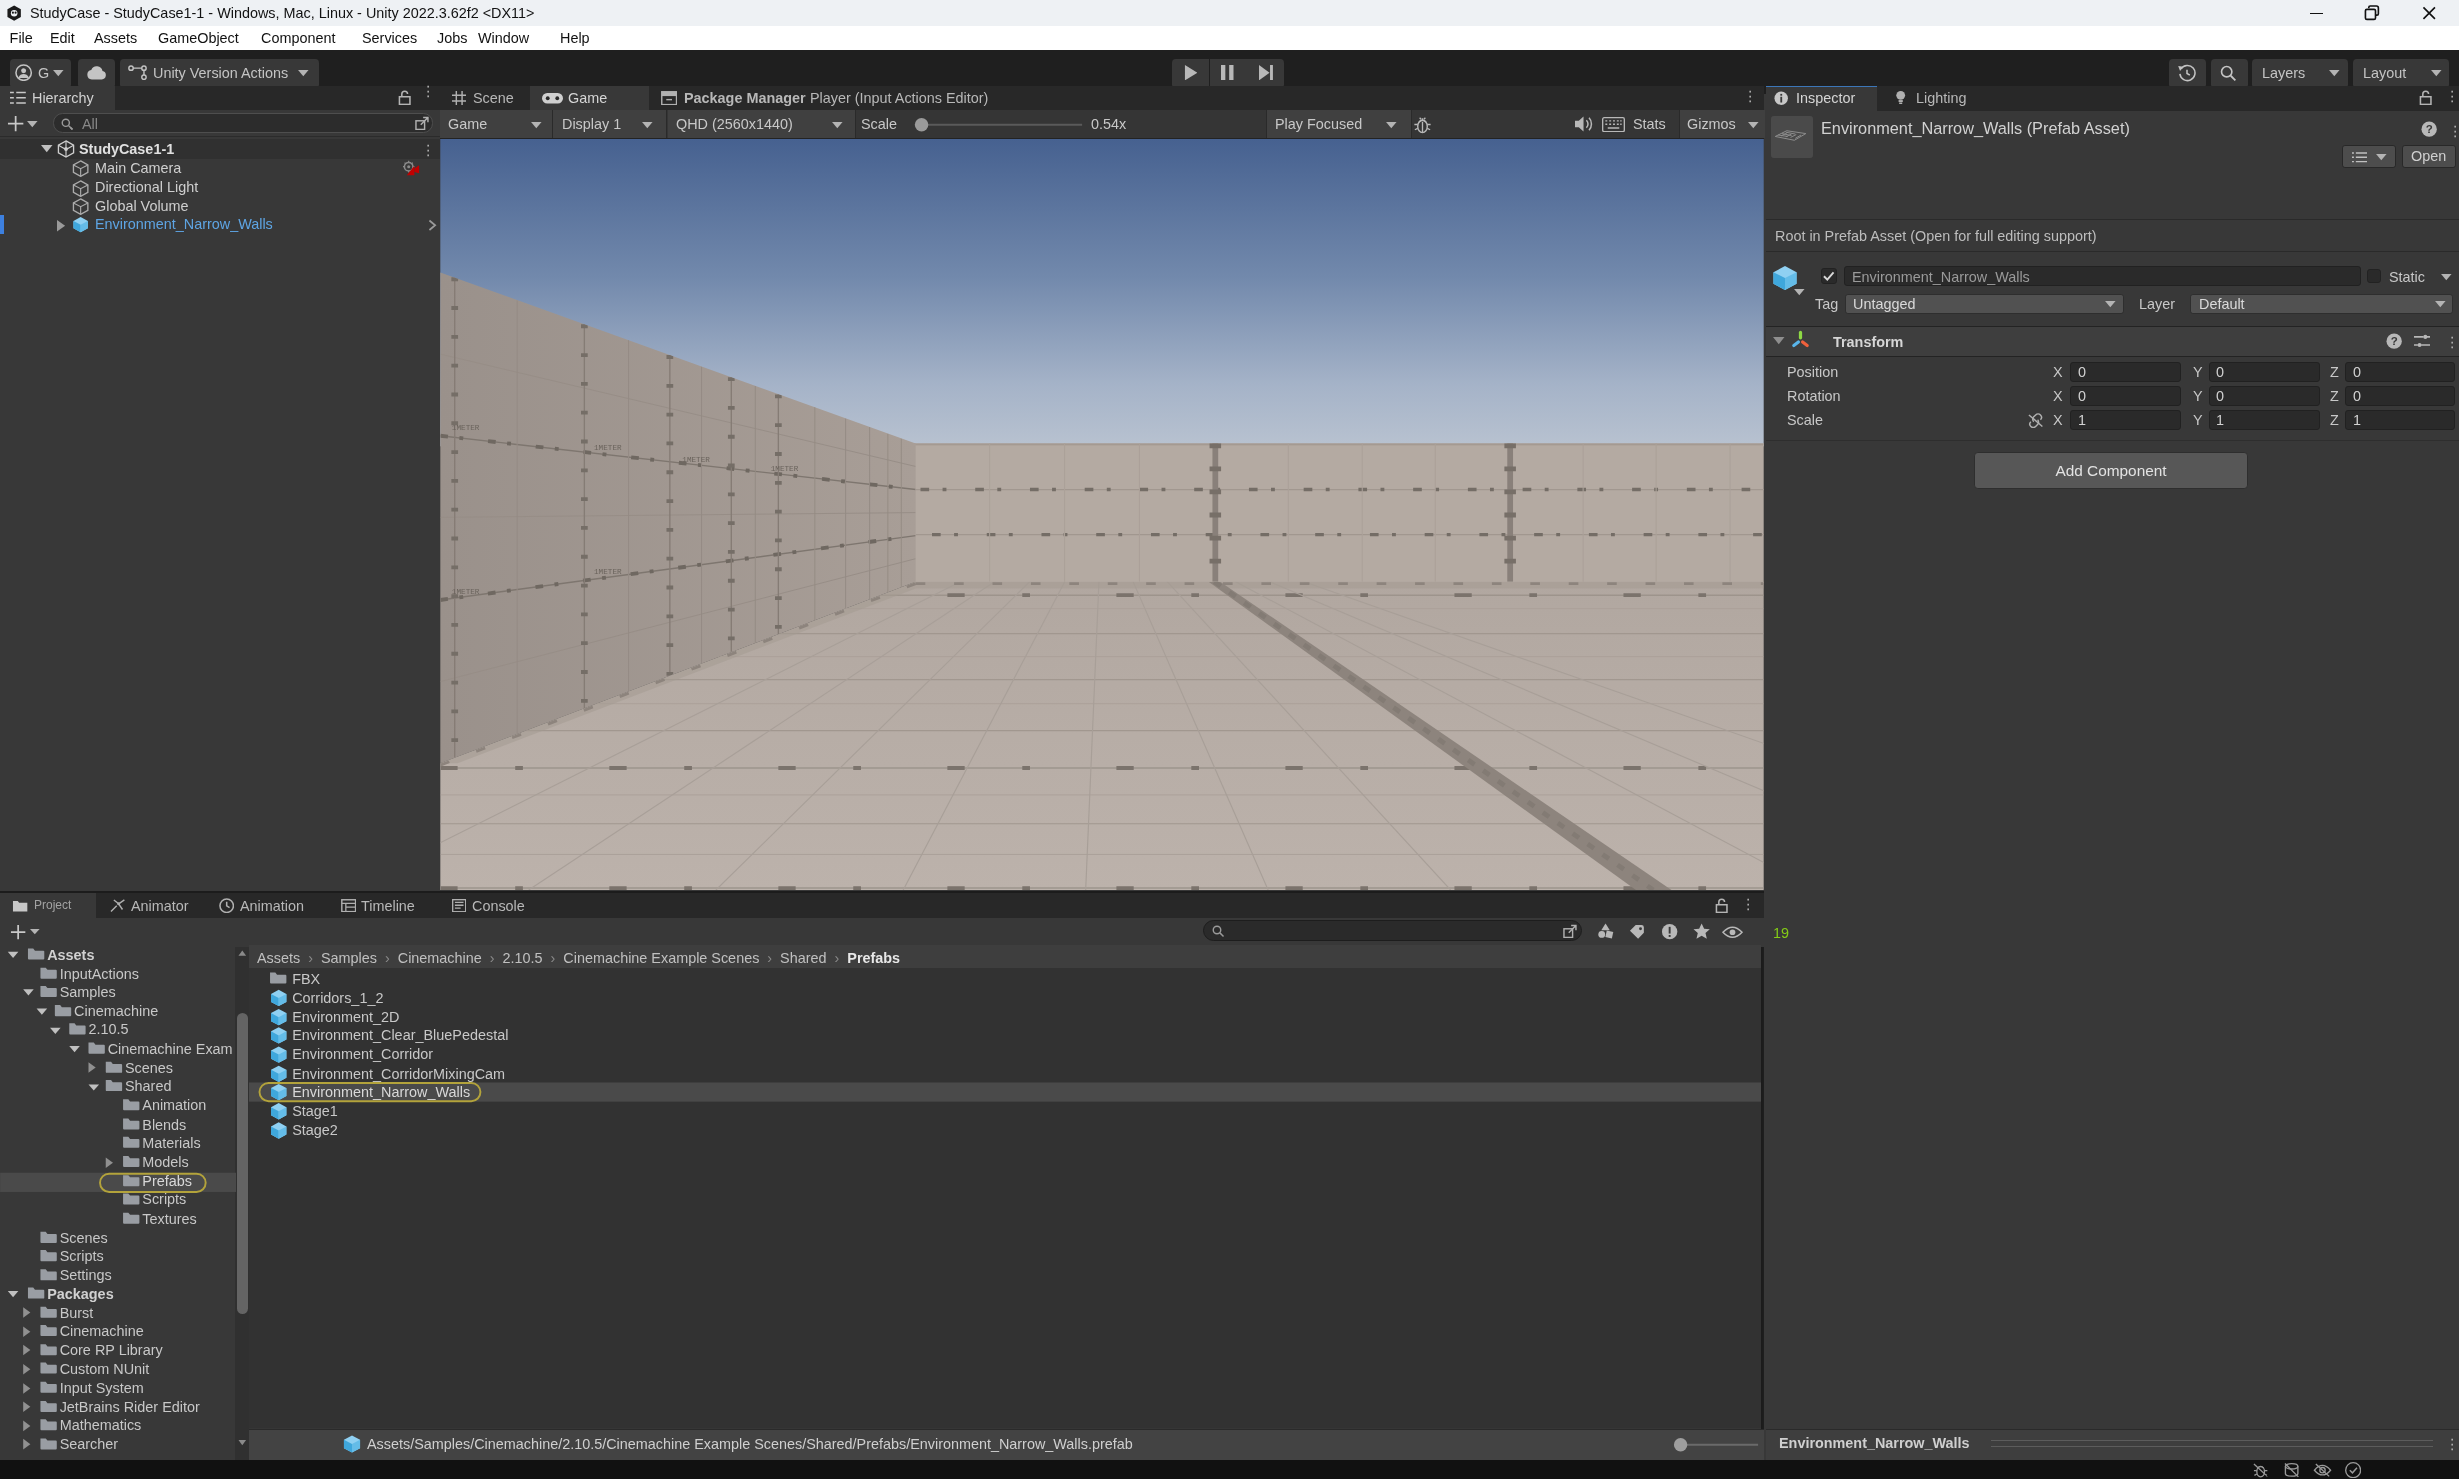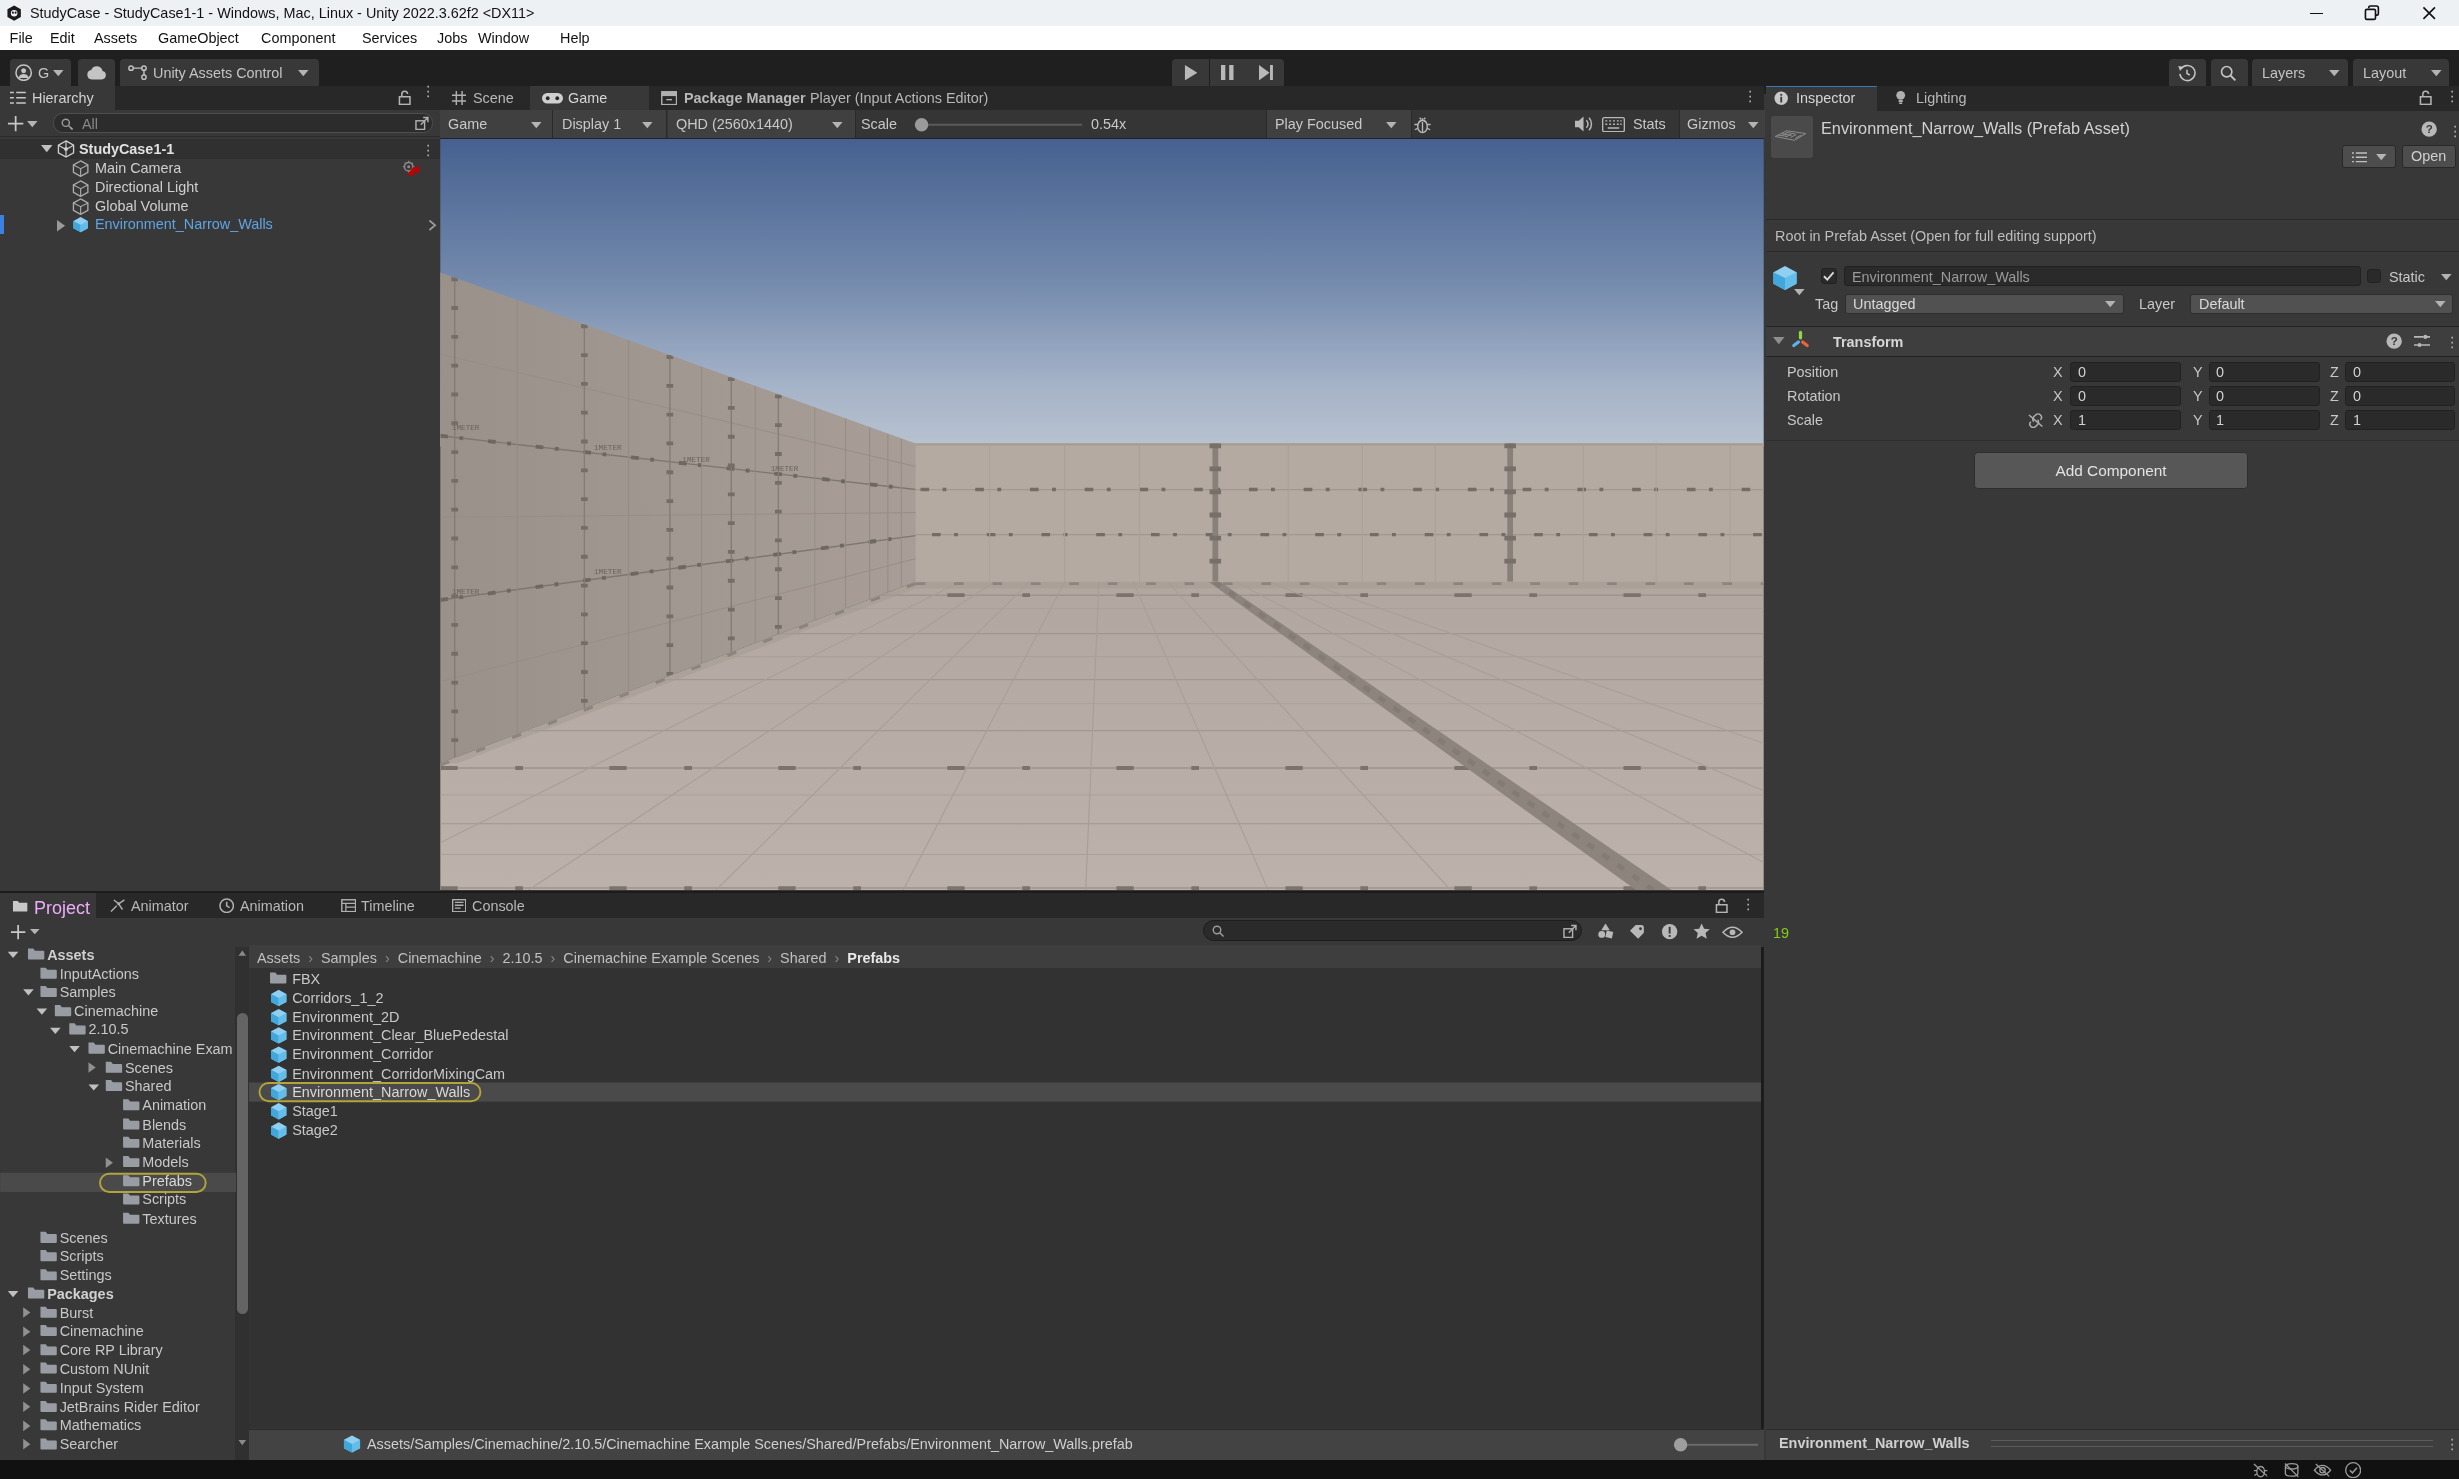--- a/index.html
+++ b/index.html
@@ -63,21 +63,21 @@
     <path d="M6 14 a5 5 0 0 1 -0.5 -9.9 a6.2 6.2 0 0 1 11.8 1.2 a4.4 4.4 0 0 1 -0.8 8.7 z" fill="#c4c4c4"></path>
   </svg>
 
 <div class="abs" style="left:120px;top:59px;width:199px;height:29px;background:#383838;border-radius:3.8px;"></div>
 <svg class="abs" style="left:128px;top:65px;" width="19" height="15.4" viewBox="0 0 20 16">
     <circle cx="3.2" cy="3.2" r="2.3" fill="none" stroke="#c4c4c4" stroke-width="1.5"></circle>
     <circle cx="16.8" cy="3.2" r="2.3" fill="none" stroke="#c4c4c4" stroke-width="1.5"></circle>
     <circle cx="16.8" cy="12.8" r="2.3" fill="none" stroke="#c4c4c4" stroke-width="1.5"></circle>
     <path d="M5.5 3.2 H14.5 M16.8 5.5 V10.5" fill="none" stroke="#c4c4c4" stroke-width="1.5"></path>
   </svg>
-<div class="row" style="left:153px;top:65px;font-size:14.4px;color:#c4c4c4;">Unity Assets Control</div>
+<div class="row" style="left:153px;top:65px;font-size:14.4px;color:#c4c4c4;">Unity Version Actions</div>
 <svg class="abs" style="left:298px;top:70px;" width="10.6" height="6.7" viewBox="0 0 11 7">
     <polygon points="0,0 11,0 5.5,6.5" fill="#b4b4b4"></polygon>
   </svg>
 
 <div class="abs" style="left:1172px;top:59px;width:37px;height:29px;background:#383838;border-radius:3.8px 0 0 3.8px;"></div>
 <div class="abs" style="left:1210px;top:59px;width:37px;height:29px;background:#383838;"></div>
 <div class="abs" style="left:1247px;top:59px;width:37px;height:29px;background:#383838;border-radius:0 3.8px 3.8px 0;"></div>
 <svg class="abs" style="left:1184px;top:65px;" width="13.4" height="15.4" viewBox="0 0 14 16">
     <polygon points="1,0 14,8 1,16" fill="#b8b8b8"></polygon>
   </svg>
@@ -561,21 +561,21 @@
 <div class="abs" style="left:1991px;top:1440px;width:442px;height:1px;background:#5c5c5c;"></div>
 <div class="abs" style="left:1991px;top:1446px;width:442px;height:1px;background:#5c5c5c;"></div>
 <div class="row" style="left:2445px;top:1436px;font-size:14.4px;color:#b4b4b4;">⋮</div>
 
 <div class="abs" style="left:0;top:891px;width:1764px;height:2.9px;background:#1c1c1c;"></div>
 <div class="abs tabbar" style="left:0;top:893px;width:1764px;height:25px;"></div>
 <div class="abs tab-active" style="left:0;top:893px;width:96px;height:25px;"></div>
 <svg class="abs" style="left:11.5px;top:899px;" width="16.3" height="13.4" viewBox="0 0 17 14">
     <path d="M1 2 h5 l1.5 2 H16 v9 H1 z" fill="#c8c8c8"></path>
   </svg>
-<div class="row" style="left:34px;top:898px;font-size:18px;color:#f0abfc;">Project</div>
+<div class="row" style="left:34px;top:898px;font-size:12px;color:#a3a3a3;">Project</div>
 <svg class="abs" style="left:110px;top:899px;" width="15.4" height="13.4" viewBox="0 0 16 14">
     <path d="M1 13 L7 7 M9 5 L15 1 M9 5 L4 1 M9 5 L13 11" stroke="#b0b0b0" stroke-width="1.5" fill="none"></path>
     <circle cx="9" cy="5" r="1.6" fill="#b0b0b0"></circle>
   </svg>
 <div class="row" style="left:131px;top:898px;font-size:14.4px;color:#b8b8b8;">Animator</div>
 <svg class="abs" style="left:219px;top:898px;" width="15.4" height="15.4" viewBox="0 0 16 16">
     <circle cx="8" cy="8" r="7" fill="none" stroke="#b0b0b0" stroke-width="1.6"></circle>
     <path d="M8 4 v4.2 l3 1.8" stroke="#b0b0b0" stroke-width="1.6" fill="none"></path>
   </svg>
 <div class="row" style="left:240px;top:898px;font-size:14.4px;color:#b8b8b8;">Animation</div>

